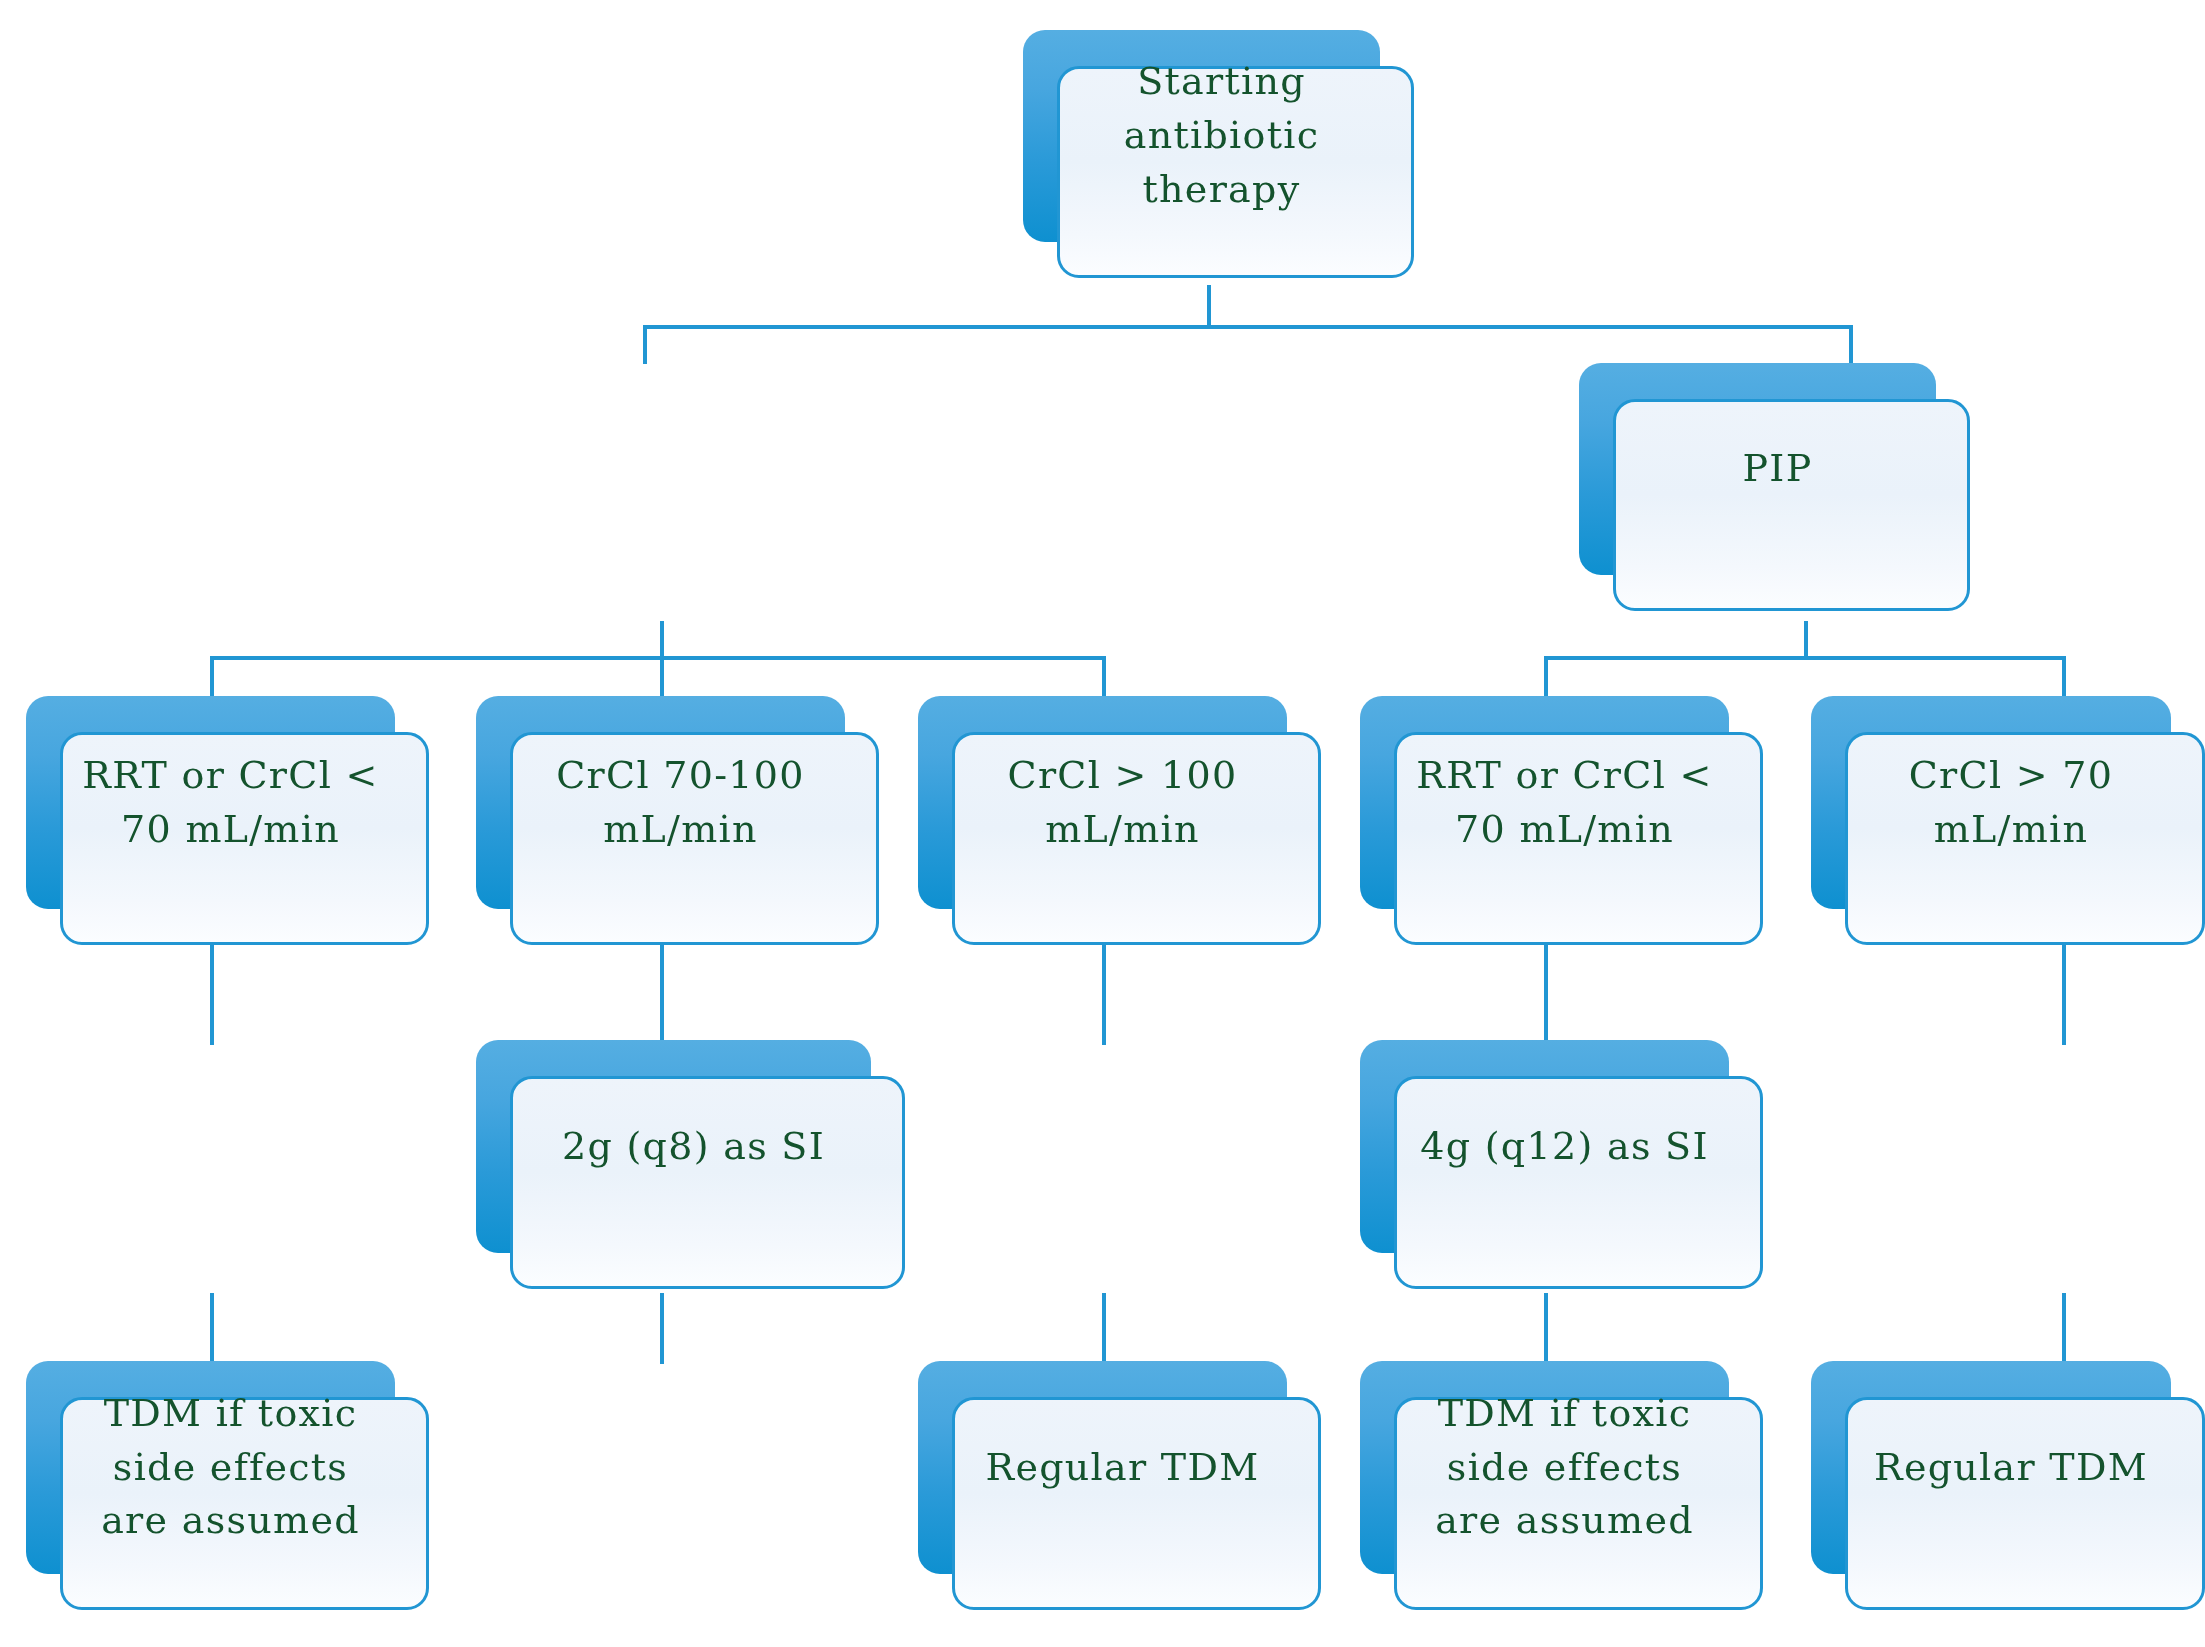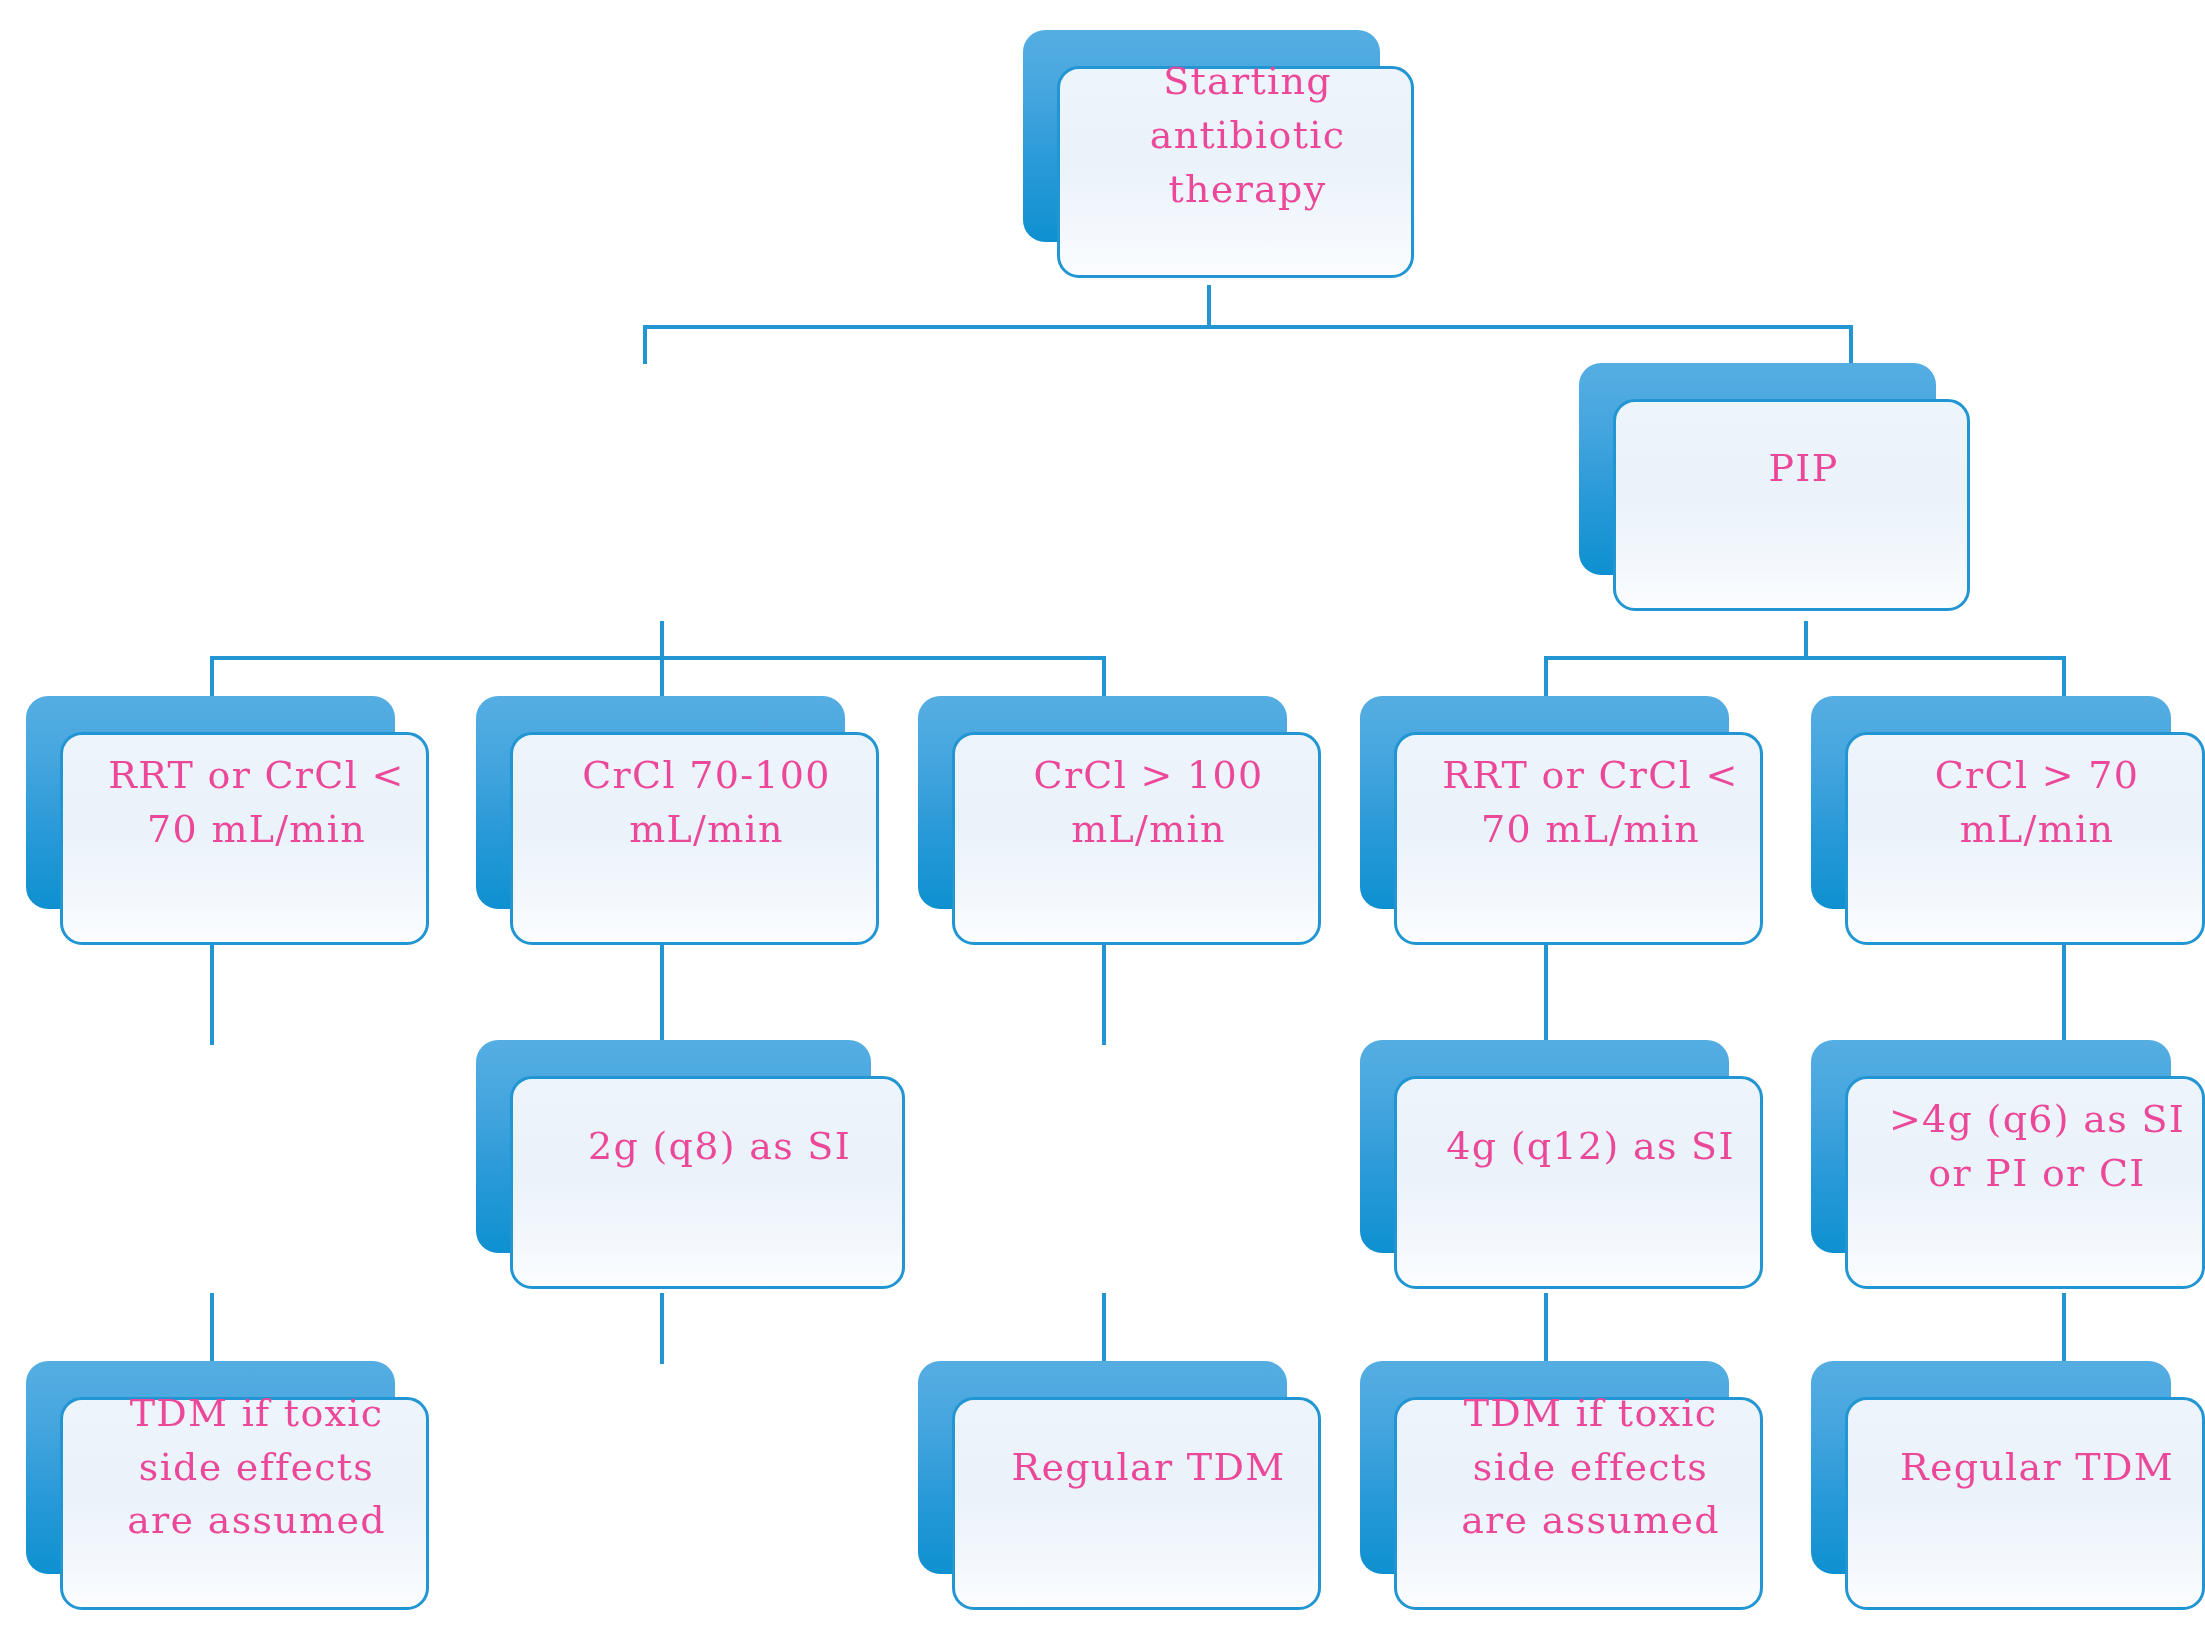--- a/index.html
+++ b/index.html
@@ -45,29 +45,29 @@
     top: 36px;
     width: 100%;
     height: 100%;
     box-sizing: border-box;
     border: 3.9px solid #2196d3;
     border-radius: 22px;
     background: linear-gradient(180deg, #eef4fb 0%, #eaf2fa 45%, #f4f8fd 80%, #fbfdff 100%);
   }
   .node .label {
     position: absolute;
-    left: 46px;
+    left: 20px;
     top: 0;
     width: 100%;
     height: 100%;
     display: flex;
     align-items: center;
     justify-content: center;
     text-align: center;
-    color: #ec4899;
+    color: #14532d;
     font-size: 38px;
     line-height: 1.42;
     letter-spacing: 1.3px;
     white-space: pre-line;
     padding: 0 11.6px;
     box-sizing: border-box;
     font-family: "DejaVu Serif", serif;
   }
 </style>
 </head>
@@ -160,26 +160,20 @@
     <div class="label">2g (q8) as SI</div>
   </div>
 
 
   <div class="node" style="left:1360px; top:1040px; width:369px; height:213px;">
     <div class="shadow"></div>
     <div class="card"></div>
     <div class="label">4g (q12) as SI</div>
   </div>
 
-  <div class="node" style="left:1811px; top:1040px; width:360px; height:213px;">
-    <div class="shadow"></div>
-    <div class="card"></div>
-    <div class="label">&gt;4g (q6) as SI
-or PI or CI</div>
-  </div>
 
   <div class="node" style="left:26px; top:1361px; width:369px; height:213px;">
     <div class="shadow"></div>
     <div class="card"></div>
     <div class="label">TDM if toxic
 side effects
 are assumed</div>
   </div>
 
 

